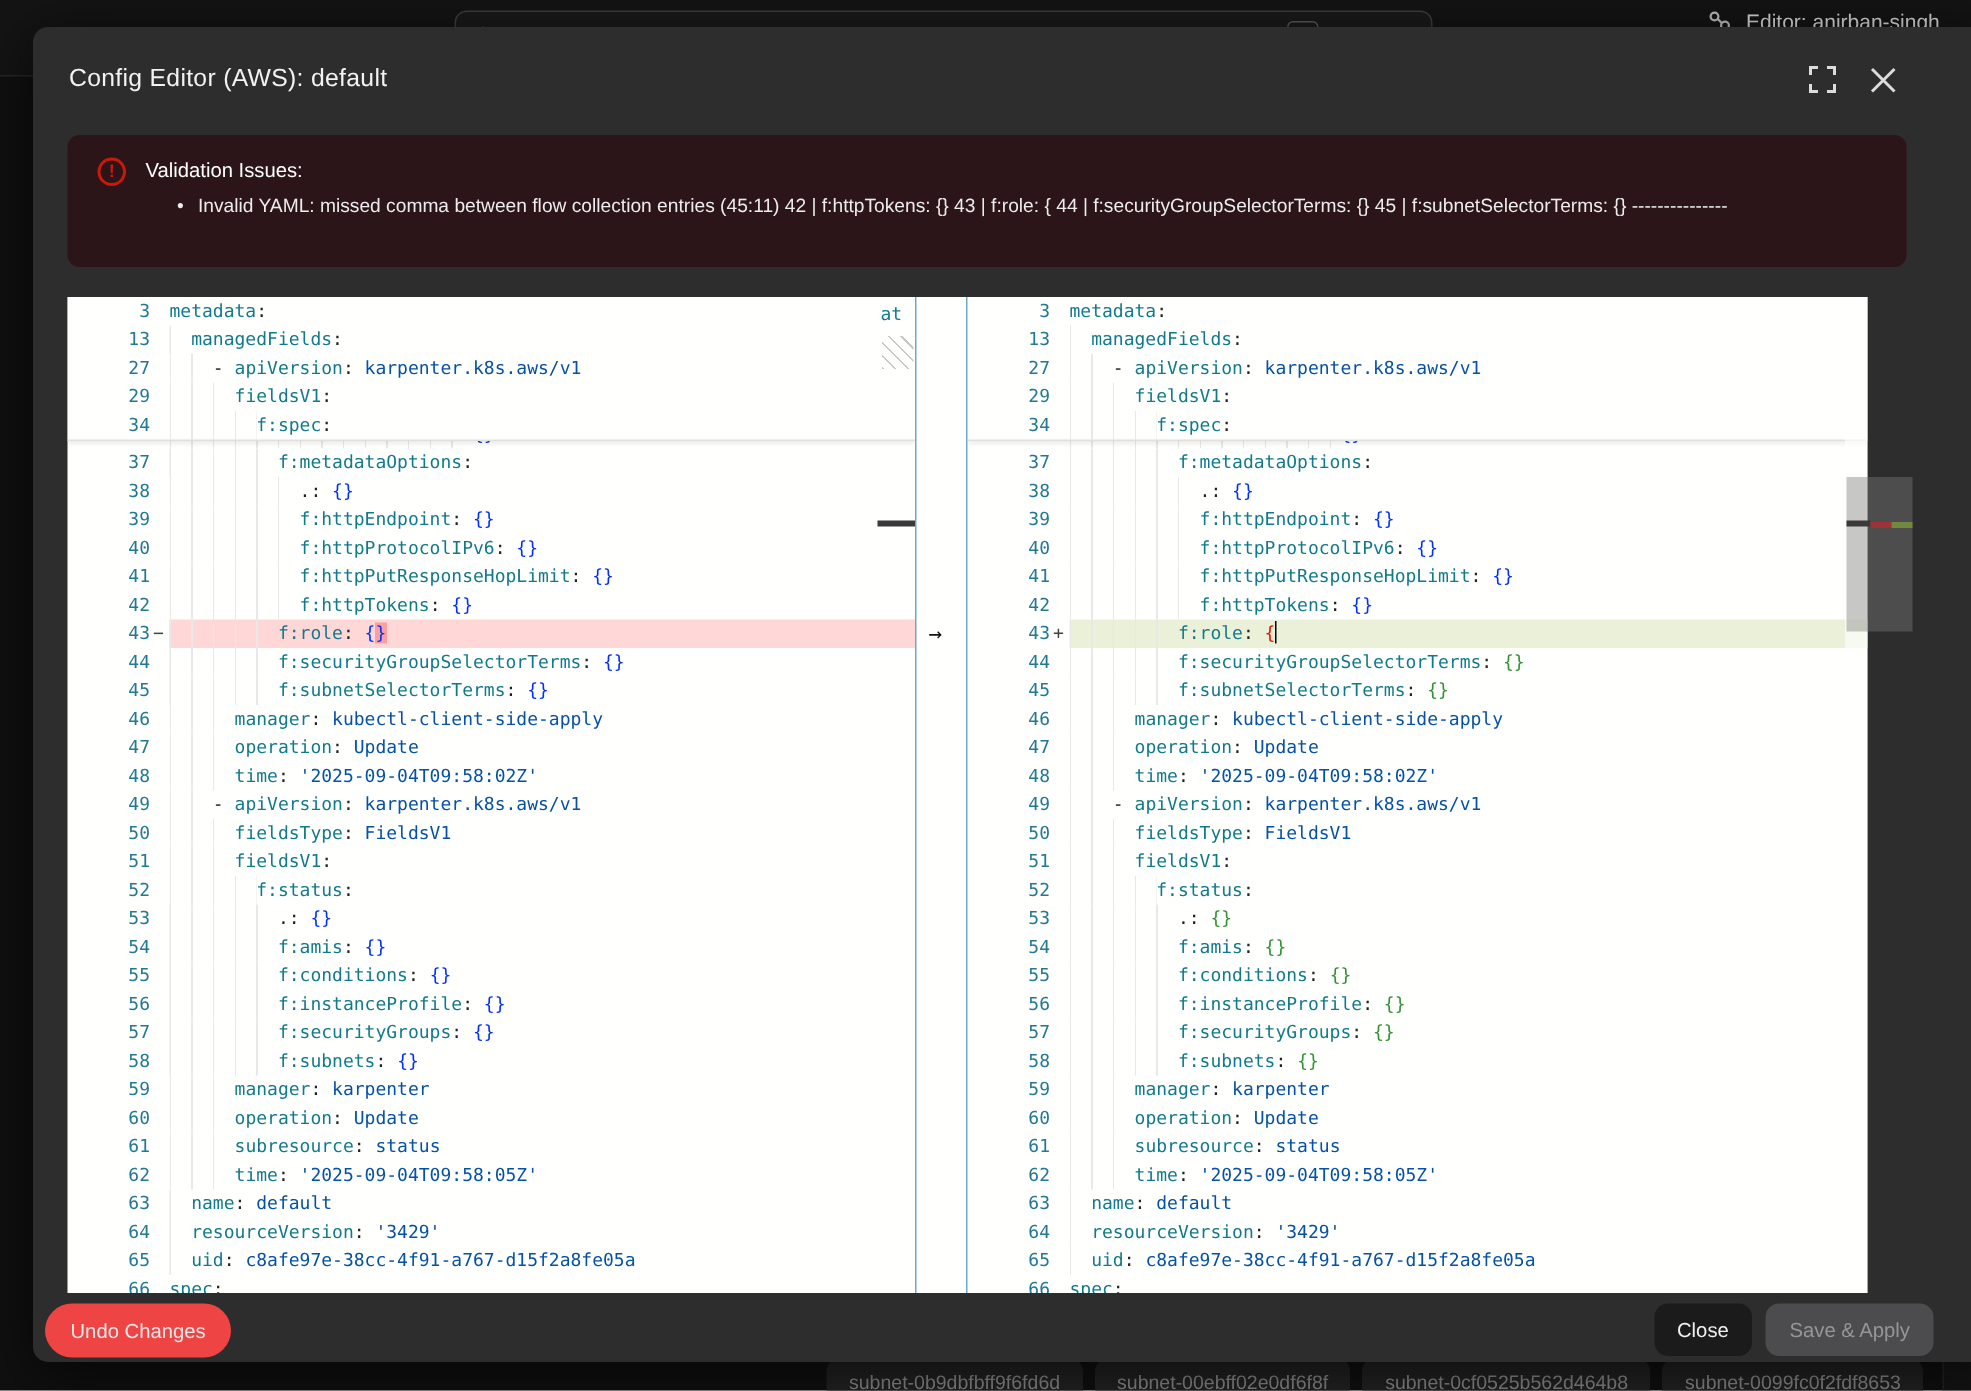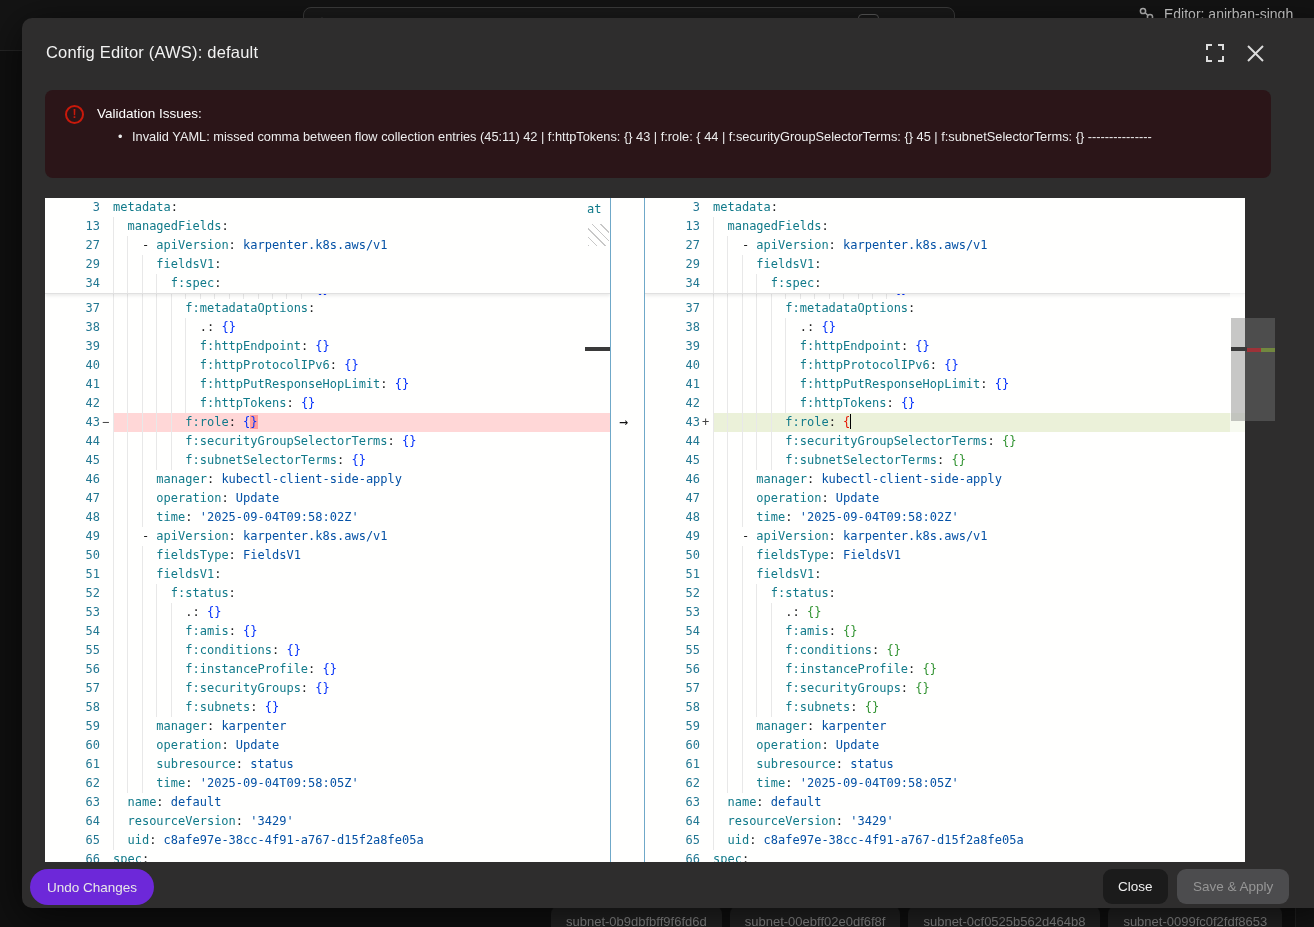--- a/index.html
+++ b/index.html
@@ -79,21 +79,21 @@
   
   .slider{position:absolute;left:1231px;top:318px;width:44px;height:103px;background:rgba(121,121,121,.42);z-index:40;}
   .dashL{position:absolute;left:585px;top:347px;width:25px;height:4px;background:#3a3a3a;z-index:41;}
   .dashR{position:absolute;left:1231px;top:347px;width:16px;height:4px;background:#3a3a3a;z-index:41;}
   .ovr-del{position:absolute;left:1247px;top:348px;width:14px;height:4px;background:#9e3238;z-index:41;}
   .ovr-add{position:absolute;left:1261px;top:348px;width:14px;height:4px;background:#72883f;z-index:41;}
 
   
   .btn{position:absolute;border-radius:9px;font-size:13.5px;display:flex;align-items:center;justify-content:center;
       cursor:pointer;box-sizing:border-box;}
-  .btn-undo{left:8px;top:851px;height:36px;padding:16px 17px;background:#6d28d9;color:#e8e8e8;border-radius:18px;}
+  .btn-undo{left:8px;top:851px;height:36px;padding:16px 17px;background:#ef4444;color:#e8e8e8;border-radius:18px;}
   .btn-close{left:1081px;top:851px;height:35px;padding:0 15px;background:#1b1b1b;color:#efefef;}
   .btn-save{left:1155px;top:851px;height:35px;padding:0 16px;background:#4c4c4e;color:#969696;}
 
   svg{display:block;}
 </style>
 </head>
 <body>
 
 <div class="topbar">
   <div class="search-box">

